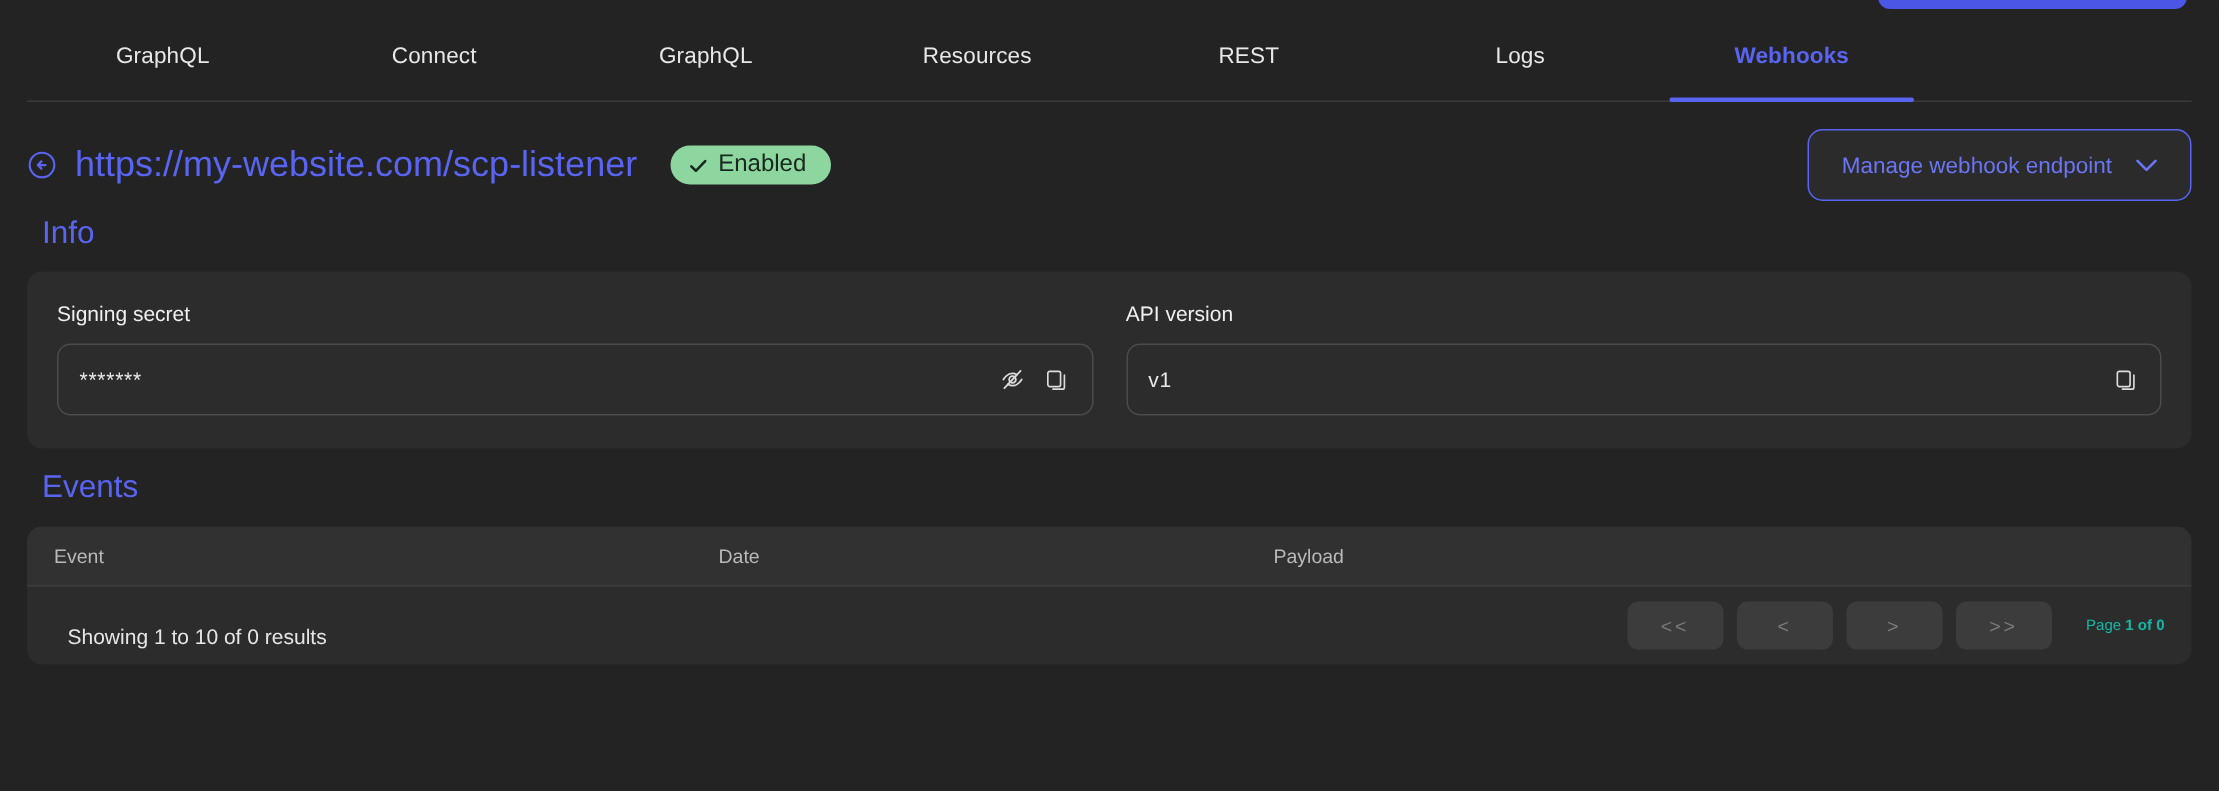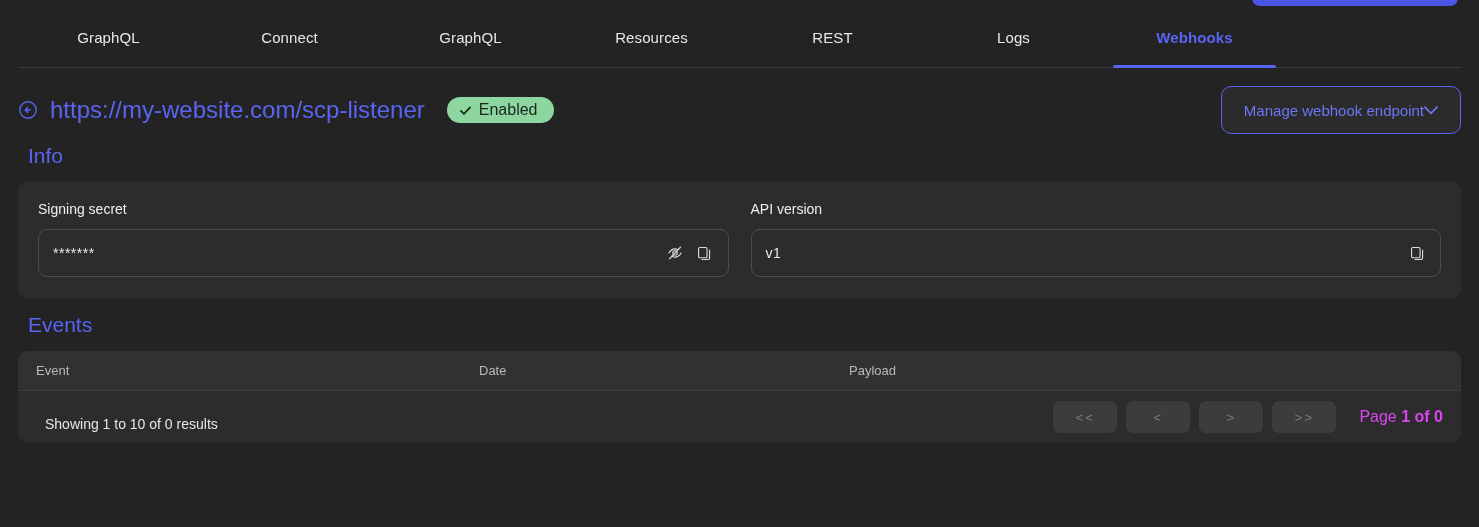--- a/index.html
+++ b/index.html
@@ -114,20 +114,21 @@
     margin-left: auto;
     height: 48px;
     padding: 0 22px;
     border: 1px solid #5965f2;
     border-radius: 10px;
     background: #2b2b2b;
     color: #6b76f5;
     font-size: 15px;
     display: inline-flex;
     align-items: center;
+    gap: 16px;
     cursor: pointer;
     font-family: inherit;
   }
   .chev { width: 14px; height: 9px; display: block; }
 
   
   .section-title {
     color: #5965f2;
     font-size: 21px;
     padding: 14px 0 0 28px;
@@ -233,22 +234,22 @@
     border: none;
     letter-spacing: 2px;
     cursor: default;
     font-family: inherit;
     display: flex;
     align-items: center;
     justify-content: center;
   }
   .page-indicator {
     margin-left: 14px;
-    font-size: 16px;
-    color: #d946ef;
+    font-size: 10px;
+    color: #14b8a6;
     white-space: nowrap;
   }
   .page-indicator b { font-weight: bold; }
 </style>
 </head>
 <body>
 
 <div class="top-strip">
   <div class="cut-button"></div>
 </div>

